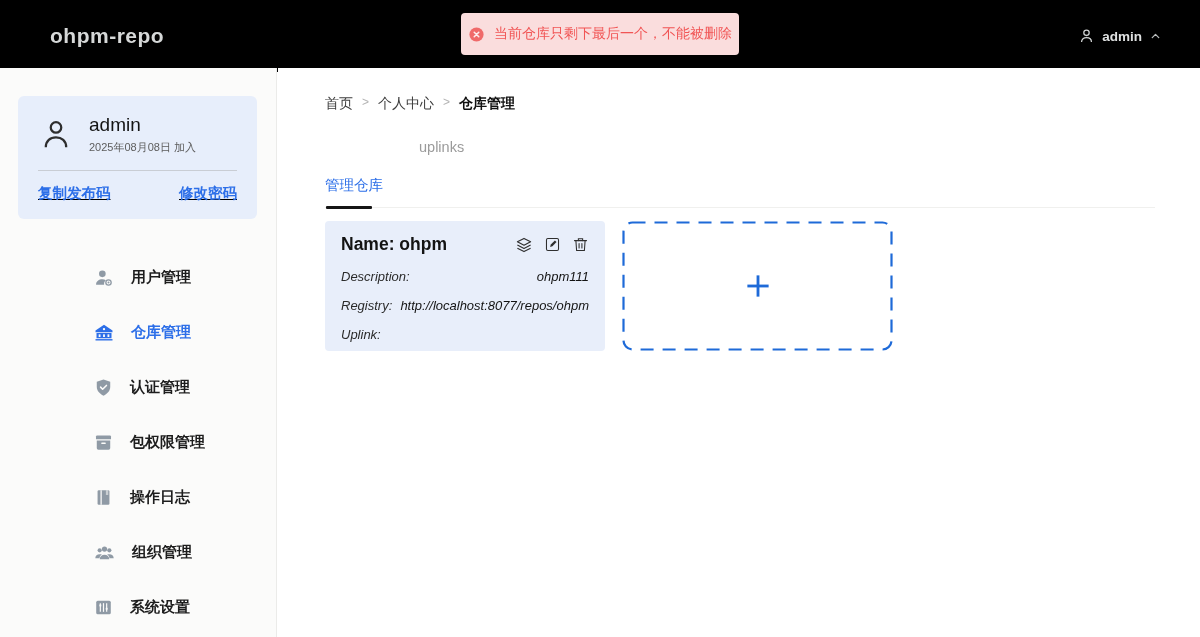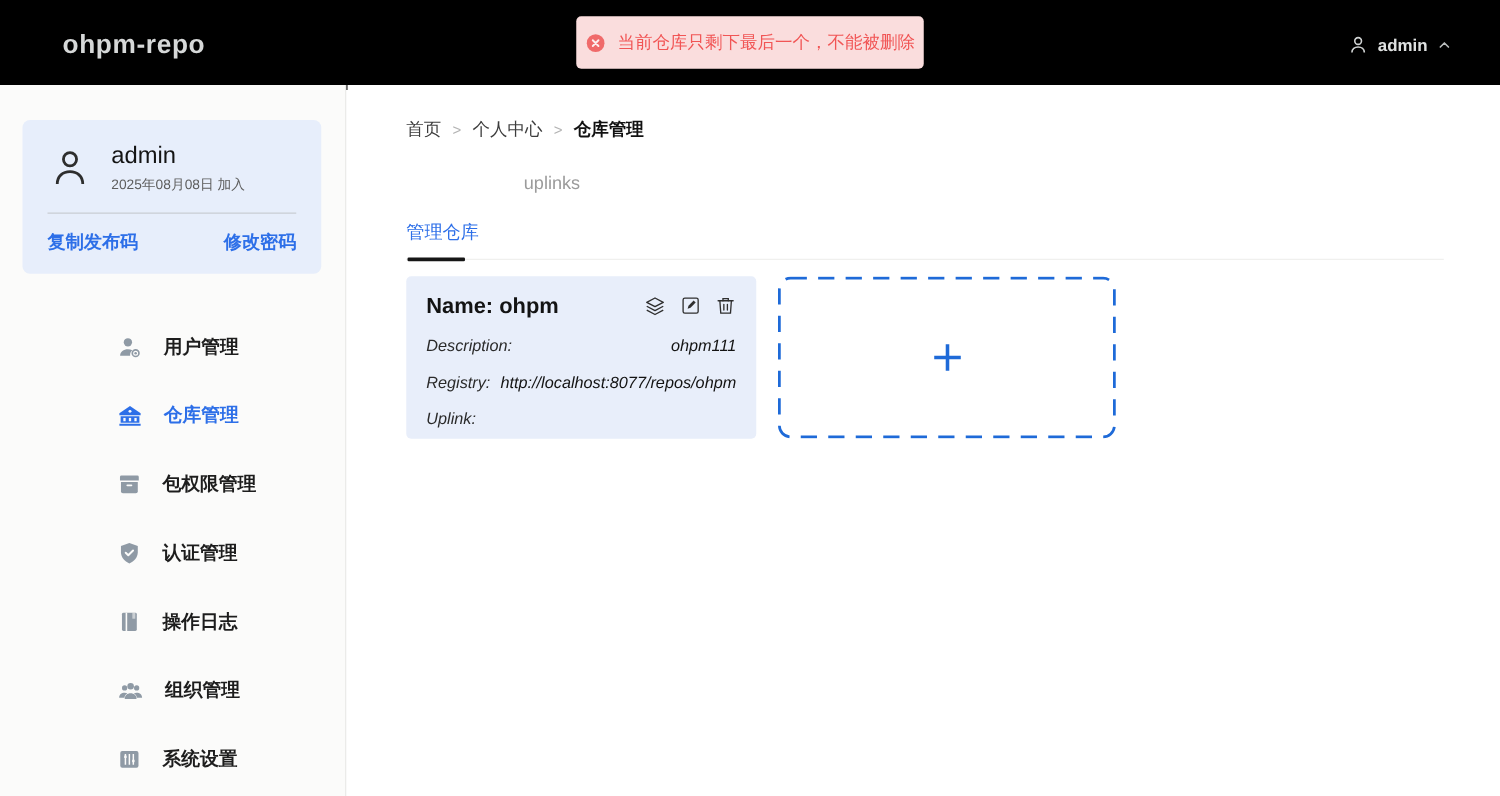--- a/index.html
+++ b/index.html
@@ -24,33 +24,33 @@
   
   .sidebar { position:absolute; top:68px; left:0; bottom:0; width:277px;
              background:#fbfbfa; border-right:1px solid #ebebe9; }
   .profile-card { position:absolute; left:18px; top:28px; width:239px;
                   background:#e7eefb; border-radius:6px; padding:18px 20px 16px; }
   .profile-top { display:flex; align-items:center; gap:15px; }
   .avatar { color:#2e2e2e; display:flex; }
   .profile-name { font-size:19px; color:#141414; line-height:1.15; }
   .profile-joined { font-size:11px; color:#5d5d5d; margin-top:4px; }
   .profile-divider { border-top:1px solid #c9cdd4; margin-top:15px; }
-  .profile-links { display:flex; justify-content:space-between; margin-top:13px; }
+  .profile-links { display:flex; justify-content:space-between; margin-top:13px;text-decoration:underline; }
   .profile-links a { color:#2d6fe8; font-size:14.5px; font-weight:700; cursor:pointer; text-decoration:none; }
 
   .nav { position:absolute; top:182px; left:0; right:1px; }
   .nav-item { height:55px; display:flex; align-items:center; padding-left:94px; gap:17px; cursor:pointer; }
   .nav-icon { color:#8f9aa5; display:flex; }
   .nav-label { font-size:15px; font-weight:600; color:#1d1d1d; }
   .nav-item.active .nav-icon { color:#2d6fe8; }
   .nav-item.active .nav-label { color:#2d6fe8; }
 
   
   .main { position:absolute; top:68px; left:278px; right:0; bottom:0; background:#fff; }
-  .breadcrumb { margin:27px 0 0 47px; display:flex; align-items:center; gap:9px;
+  .breadcrumb { margin:27px 0 0 47px; display:flex; align-items:flex-start; gap:9px;
                 font-size:14px; color:#3d3d3d; }
   .breadcrumb .crumb { cursor:pointer; }
   .breadcrumb .sep { color:#b3b3b3; font-size:12px; }
   .breadcrumb .current { font-weight:700; color:#111; cursor:default; }
 
   .tabs { margin:26px 45px 0 47px; display:flex; gap:36px; border-bottom:1px solid #f0f0ee; }
   .tab { font-size:14.5px; color:#9b9b9b; padding-bottom:12px; cursor:pointer; position:relative; }
   .tab.active { color:#2d6fe8;margin-top:37px; }
   .tab.active::after { content:""; position:absolute; left:1px; bottom:-2px;
                        width:46px; height:3px; background:#161616; border-radius:1px; }
@@ -155,36 +155,36 @@
                 <circle cx="12" cy="7.3" r="1.4"></circle>
               </g>
             </svg>
         </span>
         <span class="nav-label">仓库管理</span>
       </div>
 
       <div class="nav-item">
         <span class="nav-icon">
           <svg width="19" height="19" viewBox="0 0 24 24">
+              <path fill="currentColor" d="M12 1.8l8.5 3v6.4c0 5.2-3.6 8.9-8.5 11.3-4.9-2.4-8.5-6.1-8.5-11.3V4.8z"></path>
+              <path d="M8.3 11.6l2.6 2.6 4.8-4.8" stroke="#fbfbfa" stroke-width="2" fill="none" stroke-linecap="round" stroke-linejoin="round"></path>
+            </svg>
+        </span>
+        <span class="nav-label">认证管理</span>
+      </div>
+
+      <div class="nav-item">
+        <span class="nav-icon">
+          <svg width="19" height="19" viewBox="0 0 24 24">
               <path fill="currentColor" d="M4 3h16a1.5 1.5 0 0 1 1.5 1.5V8H2.5V4.5A1.5 1.5 0 0 1 4 3z"></path>
               <path fill="currentColor" d="M3.5 9.5h17V19a2 2 0 0 1-2 2h-13a2 2 0 0 1-2-2z"></path>
               <rect x="9" y="12" width="6" height="2" rx="1" fill="#fbfbfa"></rect>
             </svg>
         </span>
         <span class="nav-label">包权限管理</span>
-      </div>
-
-      <div class="nav-item">
-        <span class="nav-icon">
-          <svg width="19" height="19" viewBox="0 0 24 24">
-              <path fill="currentColor" d="M12 1.8l8.5 3v6.4c0 5.2-3.6 8.9-8.5 11.3-4.9-2.4-8.5-6.1-8.5-11.3V4.8z"></path>
-              <path d="M8.3 11.6l2.6 2.6 4.8-4.8" stroke="#fbfbfa" stroke-width="2" fill="none" stroke-linecap="round" stroke-linejoin="round"></path>
-            </svg>
-        </span>
-        <span class="nav-label">认证管理</span>
       </div>
 
       <div class="nav-item">
         <span class="nav-icon">
           <svg width="19" height="19" viewBox="0 0 24 24">
               <rect x="4.5" y="2.8" width="15" height="18.4" rx="1.5" fill="currentColor"></rect>
               <line x1="9" y1="2.8" x2="9" y2="21.2" stroke="#fbfbfa" stroke-width="1.6"></line>
               <rect x="15" y="2.8" width="3" height="6" fill="#fbfbfa" opacity=".55"></rect>
             </svg>
         </span>

